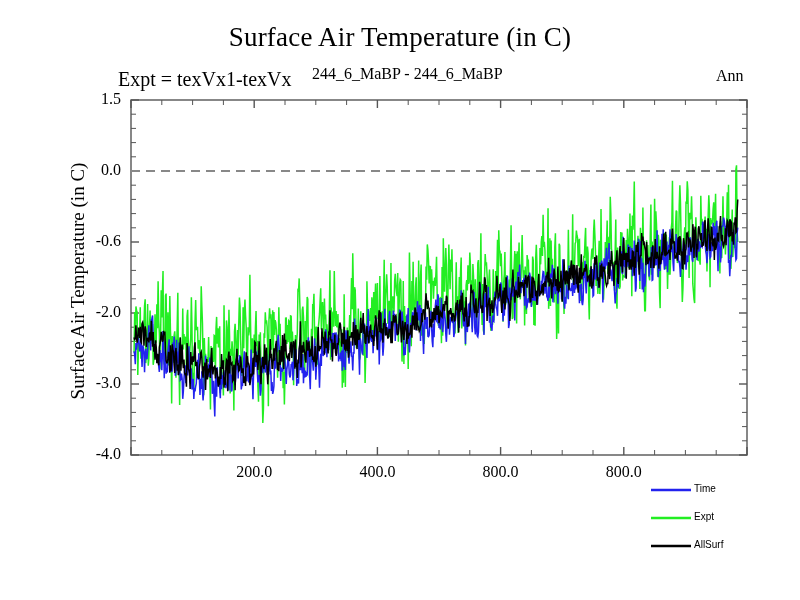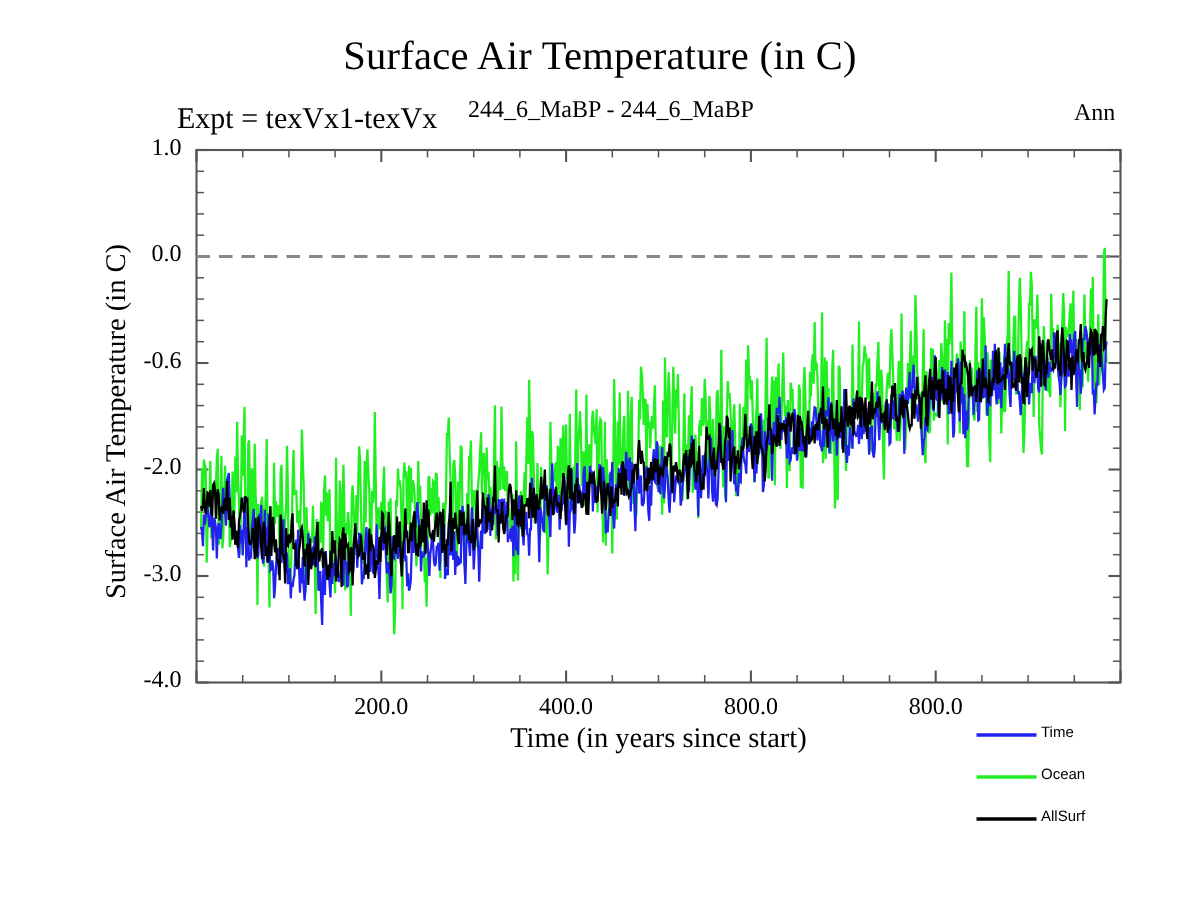--- a/index.html
+++ b/index.html
@@ -107,24 +107,23 @@
 <body>
 
 <div id="figure">
 
   <div class="title">Surface Air Temperature (in C)</div>
   <div class="sub-expt">Expt = texVx1-texVx</div>
   <div class="sub-case">244_6_MaBP - 244_6_MaBP</div>
   <div class="sub-ann">Ann</div>
 
   <div class="ylabel">Surface Air Temperature (in C)</div>
-  <div class="xlabel">Time (in years since start)</div>
 
   <div id="ytick-labels">
-      <div class="ytick-label" style="left: 69px; top: 90px;">1.0</div>
+      <div class="ytick-label" style="left: 69px; top: 90px;">1.5</div>
       <div class="ytick-label" style="left: 69px; top: 161px;">0.0</div>
       <div class="ytick-label" style="left: 69px; top: 232px;">-0.6</div>
       <div class="ytick-label" style="left: 69px; top: 303px;">-2.0</div>
       <div class="ytick-label" style="left: 69px; top: 374px;">-3.0</div>
       <div class="ytick-label" style="left: 69px; top: 445px;">-4.0</div>
     </div>
   <div id="xtick-labels">
       <div class="xtick-label" style="left: 219.2px; top: 463px;">200.0</div>
       <div class="xtick-label" style="left: 342.4px; top: 463px;">400.0</div>
       <div class="xtick-label" style="left: 465.6px; top: 463px;">800.0</div>
@@ -238,17 +237,17 @@
       <polyline points="134.08,352.63 134.70,312.01 135.31,338.18 135.93,306.41 136.54,310.13 137.16,312.15 137.78,375.09 138.39,352.04 139.01,332.02 139.62,335.99 140.24,307.34 140.86,358.77 141.47,325.45 142.09,324.60 142.70,330.55 143.32,332.33 143.94,324.90 144.55,305.85 145.17,299.22 145.78,363.07 146.40,356.18 147.02,331.77 147.63,303.91 148.25,365.62 148.86,358.77 149.48,327.38 150.10,310.58 150.71,344.01 151.33,333.53 151.94,332.17 152.56,323.96 153.18,364.84 153.79,360.34 154.41,350.22 155.02,314.34 155.64,340.80 156.26,341.48 156.87,304.33 157.49,328.28 158.10,281.22 158.72,319.92 159.34,333.40 159.95,369.46 160.57,343.44 161.18,290.32 161.80,317.45 162.42,292.29 163.03,271.12 163.65,358.71 164.26,364.56 164.88,352.28 165.50,295.69 166.11,293.62 166.73,342.22 167.34,358.51 167.96,312.23 168.58,365.51 169.19,340.48 169.81,295.89 170.42,329.96 171.04,344.45 171.66,403.40 172.27,336.01 172.89,362.76 173.50,360.10 174.12,335.41 174.74,331.25 175.35,342.63 175.97,377.68 176.58,350.23 177.20,325.76 177.82,292.72 178.43,362.02 179.05,369.87 179.66,405.01 180.28,337.27 180.90,353.82 181.51,358.47 182.13,363.87 182.74,308.50 183.36,349.54 183.98,334.04 184.59,344.38 185.21,336.74 185.82,339.04 186.44,374.84 187.06,316.40 187.67,309.86 188.29,342.48 188.90,361.77 189.52,357.75 190.14,346.03 190.75,337.57 191.37,297.15 191.98,328.47 192.60,389.12 193.22,372.81 193.83,389.45 194.45,358.99 195.06,320.97 195.68,300.06 196.30,329.97 196.91,328.23 197.53,326.81 198.14,348.68 198.76,340.11 199.38,348.98 199.99,354.64 200.61,330.96 201.22,286.32 201.84,305.91 202.46,323.01 203.07,359.64 203.69,395.14 204.30,338.03 204.92,358.66 205.54,353.73 206.15,369.38 206.77,358.77 207.38,357.99 208.00,361.77 208.62,337.13 209.23,360.49 209.85,374.21 210.46,409.40 211.08,345.93 211.70,364.77 212.31,365.85 212.93,347.57 213.54,361.89 214.16,335.48 214.78,336.06 215.39,375.79 216.01,328.27 216.62,316.91 217.24,343.77 217.86,328.20 218.47,347.48 219.09,333.35 219.70,326.21 220.32,393.08 220.94,371.69 221.55,364.86 222.17,385.27 222.78,376.22 223.40,395.53 224.02,305.23 224.63,356.72 225.25,361.11 225.86,369.30 226.48,320.44 227.10,327.07 227.71,360.52 228.33,353.01 228.94,309.79 229.56,336.13 230.18,393.55 230.79,348.73 231.41,355.71 232.02,341.29 232.64,349.64 233.26,366.79 233.87,410.58 234.49,331.72 235.10,323.73 235.72,337.57 236.34,352.16 236.95,370.25 237.57,329.93 238.18,356.41 238.80,323.05 239.42,297.55 240.03,306.16 240.65,340.08 241.26,361.77 241.88,375.85 242.50,360.82 243.11,307.31 243.73,348.18 244.34,311.67 244.96,299.55 245.58,315.79 246.19,326.72 246.81,359.88 247.42,365.85 248.04,327.21 248.66,335.45 249.27,330.77 249.89,274.66 250.50,320.23 251.12,358.44 251.74,357.02 252.35,338.25 252.97,351.04 253.58,352.90 254.20,334.45 254.82,348.65 255.43,327.48 256.05,311.00 256.66,346.30 257.28,340.66 257.90,386.08 258.51,401.62 259.13,334.40 259.74,378.13 260.36,332.24 260.98,369.66 261.59,367.45 262.21,392.16 262.82,422.89 263.44,408.65 264.06,333.29 264.67,337.88 265.29,312.36 265.90,323.26 266.52,320.25 267.14,326.74 267.75,350.78 268.37,406.14 268.98,319.62 269.60,308.34 270.22,318.39 270.83,314.22 271.45,349.66 272.06,331.12 272.68,310.38 273.30,356.14 273.91,311.92 274.53,335.08 275.14,320.12 275.76,322.63 276.38,329.48 276.99,352.62 277.61,377.73 278.22,349.42 278.84,307.33 279.46,335.81 280.07,323.66 280.69,347.57 281.30,359.29 281.92,356.47 282.54,360.74 283.15,388.32 283.77,371.81 284.38,404.49 285.00,375.52 285.62,318.23 286.23,318.16 286.85,344.08 287.46,325.14 288.08,342.26 288.70,320.71 289.31,321.53 289.93,349.20 290.54,315.93 291.16,316.28 291.78,342.32 292.39,331.49 293.01,344.35 293.62,385.29 294.24,342.27 294.86,364.88 295.47,335.07 296.09,357.36 296.70,340.87 297.32,332.98 297.94,290.07 298.55,290.69 299.17,278.41 299.78,302.02 300.40,320.95 301.02,351.41 301.63,349.83 302.25,310.01 302.86,306.64 303.48,317.07 304.10,351.48 304.71,374.53 305.33,321.01 305.94,359.79 306.56,321.60 307.18,297.06 307.79,299.00 308.41,355.26 309.02,340.16 309.64,377.84 310.26,372.79 310.87,349.80 311.49,328.74 312.10,351.03 312.72,303.96 313.34,306.68 313.95,293.72 314.57,333.16 315.18,345.76 315.80,328.06 316.42,326.68 317.03,335.02 317.65,364.84 318.26,327.61 318.88,321.80 319.50,313.93 320.11,300.52 320.73,288.25 321.34,329.54 321.96,305.99 322.58,302.03 323.19,314.88 323.81,343.30 324.42,298.40 325.04,319.25 325.66,314.52 326.27,333.39 326.89,324.32 327.50,333.04 328.12,344.76 328.74,334.80 329.35,309.82 329.97,270.23 330.58,359.74 331.20,307.41 331.82,336.91 332.43,316.19 333.05,311.51 333.66,326.80 334.28,271.06 334.90,305.01 335.51,325.98 336.13,310.91 336.74,327.33 337.36,322.18 337.98,314.00 338.59,343.88 339.21,338.44 339.82,345.40 340.44,358.03 341.06,343.23 341.67,329.32 342.29,387.63 342.90,362.75 343.52,382.75 344.14,294.17 344.75,347.18 345.37,387.02 345.98,332.88 346.60,352.89 347.22,327.52 347.83,349.46 348.45,348.77 349.06,332.61 349.68,314.92 350.30,337.30 350.91,305.40 351.53,278.13 352.14,309.35 352.76,253.25 353.38,289.78 353.99,335.72 354.61,287.27 355.22,289.99 355.84,314.56 356.46,348.14 357.07,338.98 357.69,346.76 358.30,308.61 358.92,344.51 359.54,359.50 360.15,357.19 360.77,311.28 361.38,328.15 362.00,326.51 362.62,331.29 363.23,355.45 363.85,353.95 364.46,334.54 365.08,383.03 365.70,357.04 366.31,356.54 366.93,281.21 367.54,308.01 368.16,328.48 368.78,315.93 369.39,320.90 370.01,311.50 370.62,308.08 371.24,330.67 371.86,297.26 372.47,304.03 373.09,341.49 373.70,291.99 374.32,318.51 374.94,300.63 375.55,283.56 376.17,318.48 376.78,308.22 377.40,283.07 378.02,319.25 378.63,309.97 379.25,340.58 379.86,275.93 380.48,323.90 381.10,330.78 381.71,316.46 382.33,311.25 382.94,342.59 383.56,300.96 384.18,259.68 384.79,333.36 385.41,299.30 386.02,288.14 386.64,274.17 387.26,287.16 387.87,323.78 388.49,321.66 389.10,300.84 389.72,336.97 390.34,333.18 390.95,262.99 391.57,331.10 392.18,306.29 392.80,296.26 393.42,304.37 394.03,311.79 394.65,280.71 395.26,273.86 395.88,285.52 396.50,291.94 397.11,296.03 397.73,272.91 398.34,341.73 398.96,315.67 399.58,284.09 400.19,279.39 400.81,280.40 401.42,325.35 402.04,361.61 402.66,337.44 403.27,281.13 403.89,363.89 404.50,306.08 405.12,329.56 405.74,327.10 406.35,316.03 406.97,323.86 407.58,319.68 408.20,369.07 408.82,318.79 409.43,252.60 410.05,285.47 410.66,319.37 411.28,346.26 411.90,281.06 412.51,310.12 413.13,261.68 413.74,307.50 414.36,310.50 414.98,307.15 415.59,286.35 416.21,277.23 416.82,317.00 417.44,315.12 418.06,311.36 418.67,260.43 419.29,331.32 419.90,299.57 420.52,276.24 421.14,264.47 421.75,335.79 422.37,318.59 422.98,331.63 423.60,340.22 424.22,343.99 424.83,320.21 425.45,309.15 426.06,266.49 426.68,279.68 427.30,244.43 427.91,249.70 428.53,261.46 429.14,283.36 429.76,266.39 430.38,266.66 430.99,317.44 431.61,269.18 432.22,284.96 432.84,281.03 433.46,298.77 434.07,283.12 434.69,277.49 435.30,285.86 435.92,273.33 436.54,256.80 437.15,293.76 437.77,316.53 438.38,325.75 439.00,316.62 439.62,298.56 440.23,298.07 440.85,313.31 441.46,343.13 442.08,266.99 442.70,335.64 443.31,238.37 443.93,271.08 444.54,291.70 445.16,268.89 445.78,247.99 446.39,264.55 447.01,327.89 447.62,314.85 448.24,276.98 448.86,244.59 449.47,269.49 450.09,289.22 450.70,259.64 451.32,271.61 451.94,249.36 452.55,281.79 453.17,322.29 453.78,321.93 454.40,313.27 455.02,333.59 455.63,293.61 456.25,262.26 456.86,313.43 457.48,296.14 458.10,333.07 458.71,304.01 459.33,276.93 459.94,302.19 460.56,271.42 461.18,257.50 461.79,328.54 462.41,319.01 463.02,295.64 463.64,289.75 464.26,310.83 464.87,301.24 465.49,345.57 466.10,285.18 466.72,280.05 467.34,290.52 467.95,265.38 468.57,283.68 469.18,282.04 469.80,252.52 470.42,265.18 471.03,292.15 471.65,280.15 472.26,328.85 472.88,264.04 473.50,275.98 474.11,311.40 474.73,296.81 475.34,279.27 475.96,311.12 476.58,328.73 477.19,302.35 477.81,263.03 478.42,260.06 479.04,284.53 479.66,308.27 480.27,281.80 480.89,233.19 481.50,299.18 482.12,324.89 482.74,284.13 483.35,330.03 483.97,333.75 484.58,275.28 485.20,254.02 485.82,265.29 486.43,262.24 487.05,274.82 487.66,291.30 488.28,302.88 488.90,280.15 489.51,269.60 490.13,293.27 490.74,330.79 491.36,308.89 491.98,316.49 492.59,324.62 493.21,269.24 493.82,320.44 494.44,295.94 495.06,305.15 495.67,271.12 496.29,297.61 496.90,271.50 497.52,239.75 498.14,291.50 498.75,230.25 499.37,251.39 499.98,251.30 500.60,266.27 501.22,253.46 501.83,276.35 502.45,305.66 503.06,321.76 503.68,282.94 504.30,274.01 504.91,252.12 505.53,305.14 506.14,299.11 506.76,275.27 507.38,289.08 507.99,303.33 508.61,292.80 509.22,279.49 509.84,298.03 510.46,262.24 511.07,225.19 511.69,280.00 512.30,319.04 512.92,317.56 513.54,280.78 514.15,266.48 514.77,251.04 515.38,288.69 516.00,253.71 516.62,323.51 517.23,251.19 517.85,279.10 518.46,263.08 519.08,242.40 519.70,289.27 520.31,299.33 520.93,281.12 521.54,258.39 522.16,235.00 522.78,265.63 523.39,277.87 524.01,270.29 524.62,325.45 525.24,266.60 525.86,294.98 526.47,314.02 527.09,255.00 527.70,260.92 528.32,259.48 528.94,281.62 529.55,286.26 530.17,301.65 530.78,293.64 531.40,306.57 532.02,303.86 532.63,256.50 533.25,260.23 533.86,325.11 534.48,295.72 535.10,325.81 535.71,258.26 536.33,244.66 536.94,264.89 537.56,298.89 538.18,295.90 538.79,279.71 539.41,294.15 540.02,247.90 540.64,264.38 541.26,242.05 541.87,236.12 542.49,255.88 543.10,214.76 543.72,246.99 544.34,241.73 544.95,250.40 545.57,278.09 546.18,288.10 546.80,278.60 547.42,266.87 548.03,208.32 548.65,308.86 549.26,293.13 549.88,238.32 550.50,306.05 551.11,240.51 551.73,271.83 552.34,258.67 552.96,300.36 553.58,281.82 554.19,302.58 554.81,247.15 555.42,233.20 556.04,291.25 556.66,339.03 557.27,312.61 557.89,269.13 558.50,333.44 559.12,243.88 559.74,245.54 560.35,284.40 560.97,286.68 561.58,285.62 562.20,301.53 562.82,292.37 563.43,293.05 564.05,314.06 564.66,272.97 565.28,278.96 565.90,281.58 566.51,286.15 567.13,298.45 567.74,285.98 568.36,229.72 568.98,270.57 569.59,276.96 570.21,273.86 570.82,267.24 571.44,260.16 572.06,268.24 572.67,214.28 573.29,283.06 573.90,280.90 574.52,266.98 575.14,243.66 575.75,241.89 576.37,230.56 576.98,235.51 577.60,238.19 578.22,266.19 578.83,240.02 579.45,239.58 580.06,276.60 580.68,300.92 581.30,264.31 581.91,261.91 582.53,267.34 583.14,289.35 583.76,255.69 584.38,257.86 584.99,240.25 585.61,227.91 586.22,267.09 586.84,278.92 587.46,246.45 588.07,253.20 588.69,299.07 589.30,319.60 589.92,270.11 590.54,278.69 591.15,259.12 591.77,250.00 592.38,248.44 593.00,259.13 593.62,231.70 594.23,219.54 594.85,234.45 595.46,251.32 596.08,286.08 596.70,265.72 597.31,283.42 597.93,293.84 598.54,262.19 599.16,240.73 599.78,294.10 600.39,284.35 601.01,209.05 601.62,261.46 602.24,268.67 602.86,280.74 603.47,299.63 604.09,285.86 604.70,271.56 605.32,242.06 605.94,255.42 606.55,243.38 607.17,220.47 607.78,274.04 608.40,244.30 609.02,236.86 609.63,249.36 610.25,196.76 610.86,214.59 611.48,248.84 612.10,253.08 612.71,269.71 613.33,261.79 613.94,264.90 614.56,290.75 615.18,249.28 615.79,219.58 616.41,300.36 617.02,308.75 617.64,247.48 618.26,270.03 618.87,271.97 619.49,288.86 620.10,286.62 620.72,232.03 621.34,244.45 621.95,232.61 622.57,280.37 623.18,275.40 623.80,276.38 624.42,276.94 625.03,276.28 625.65,254.34 626.26,239.95 626.88,261.02 627.50,228.79 628.11,238.44 628.73,266.68 629.34,265.88 629.96,213.49 630.58,255.86 631.19,226.04 631.81,296.29 632.42,215.48 633.04,229.71 633.66,215.88 634.27,181.60 634.89,235.19 635.50,261.12 636.12,275.95 636.74,262.90 637.35,244.77 637.97,235.68 638.58,248.54 639.20,239.40 639.82,288.95 640.43,227.73 641.05,242.33 641.66,268.71 642.28,261.90 642.90,207.45 643.51,254.37 644.13,282.70 644.74,310.74 645.36,310.78 645.98,277.83 646.59,240.32 647.21,257.38 647.82,245.10 648.44,260.75 649.06,276.95 649.67,280.32 650.29,233.62 650.90,204.52 651.52,274.68 652.14,241.54 652.75,254.90 653.37,262.47 653.98,252.58 654.60,198.86 655.22,240.20 655.83,211.32 656.45,223.28 657.06,245.12 657.68,276.63 658.30,234.86 658.91,241.30 659.53,292.81 660.14,308.13 660.76,239.86 661.38,241.24 661.99,251.00 662.61,251.19 663.22,260.18 663.84,246.98 664.46,232.73 665.07,248.10 665.69,269.15 666.30,234.58 666.92,250.24 667.54,288.99 668.15,258.72 668.77,274.75 669.38,237.04 670.00,274.70 670.62,259.53 671.23,228.31 671.85,222.56 672.46,180.70 673.08,237.29 673.70,251.23 674.31,245.69 674.93,249.51 675.54,228.28 676.16,210.46 676.78,211.75 677.39,263.11 678.01,254.00 678.62,246.19 679.24,205.47 679.86,185.20 680.47,202.88 681.09,237.74 681.70,275.17 682.32,302.00 682.94,288.11 683.55,263.02 684.17,235.48 684.78,227.18 685.40,256.00 686.02,201.61 686.63,203.79 687.25,181.23 687.86,190.11 688.48,230.73 689.10,277.93 689.71,212.78 690.33,219.15 690.94,217.22 691.56,196.36 692.18,221.60 692.79,283.67 693.41,290.99 694.02,299.24 694.64,303.02 695.26,246.50 695.87,217.32 696.49,234.02 697.10,247.70 697.72,259.82 698.34,260.24 698.95,248.58 699.57,260.83 700.18,264.70 700.80,195.77 701.42,224.70 702.03,218.73 702.65,232.80 703.26,239.19 703.88,242.77 704.50,230.19 705.11,216.46 705.73,236.09 706.34,228.67 706.96,271.49 707.58,244.68 708.19,214.26 708.81,195.34 709.42,209.02 710.04,287.28 710.66,217.96 711.27,224.47 711.89,221.36 712.50,221.99 713.12,208.97 713.74,202.26 714.35,226.66 714.97,218.41 715.58,193.69 716.20,240.95 716.82,228.09 717.43,225.87 718.05,257.59 718.66,255.09 719.28,244.03 719.90,273.47 720.51,221.16 721.13,242.66 721.74,258.14 722.36,228.87 722.98,196.34 723.59,231.94 724.21,238.57 724.82,238.28 725.44,254.48 726.06,235.76 726.67,223.24 727.29,192.27 727.90,228.43 728.52,184.65 729.14,247.78 729.75,259.27 730.37,230.59 730.98,268.88 731.60,234.29 732.22,209.48 732.83,256.87 733.45,242.11 734.06,247.61 734.68,235.51 735.30,248.54 735.91,169.37 736.53,165.25 737.14,232.09 737.76,242.05" fill="none" stroke="#22EE22" stroke-width="1.5" stroke-linejoin="miter" clip-path="url(#plotclip)"></polyline>
       <polyline points="134.08,351.37 134.70,354.91 135.31,364.20 135.93,342.96 136.54,349.72 137.16,344.26 137.78,339.73 138.39,338.98 139.01,344.63 139.62,351.45 140.24,348.99 140.86,334.00 141.47,353.80 142.09,366.90 142.70,345.42 143.32,347.28 143.94,352.19 144.55,372.33 145.17,353.20 145.78,348.75 146.40,357.84 147.02,359.31 147.63,350.33 148.25,335.65 148.86,325.28 149.48,339.59 150.10,341.67 150.71,350.37 151.33,319.97 151.94,318.28 152.56,315.40 153.18,336.14 153.79,344.56 154.41,347.04 155.02,357.54 155.64,355.44 156.26,348.85 156.87,362.78 157.49,356.02 158.10,357.00 158.72,366.07 159.34,371.95 159.95,350.05 160.57,362.26 161.18,353.15 161.80,370.28 162.42,353.19 163.03,331.08 163.65,344.79 164.26,378.17 164.88,351.63 165.50,357.10 166.11,373.70 166.73,368.46 167.34,372.39 167.96,350.74 168.58,345.69 169.19,339.23 169.81,367.56 170.42,369.75 171.04,368.15 171.66,372.15 172.27,369.81 172.89,342.57 173.50,361.33 174.12,336.60 174.74,365.23 175.35,375.79 175.97,371.50 176.58,339.77 177.20,363.13 177.82,351.44 178.43,374.95 179.05,342.42 179.66,366.29 180.28,380.16 180.90,379.31 181.51,373.51 182.13,378.55 182.74,398.85 183.36,391.32 183.98,378.52 184.59,369.83 185.21,365.27 185.82,383.16 186.44,366.28 187.06,372.56 187.67,375.36 188.29,363.91 188.90,346.16 189.52,367.69 190.14,382.70 190.75,367.92 191.37,369.91 191.98,389.50 192.60,382.76 193.22,378.92 193.83,398.89 194.45,387.89 195.06,391.37 195.68,386.28 196.30,383.35 196.91,366.00 197.53,359.70 198.14,379.60 198.76,353.22 199.38,378.64 199.99,395.08 200.61,378.75 201.22,388.95 201.84,371.22 202.46,390.79 203.07,400.52 203.69,391.56 204.30,375.20 204.92,377.73 205.54,355.54 206.15,364.35 206.77,366.26 207.38,367.91 208.00,366.41 208.62,365.24 209.23,376.93 209.85,357.55 210.46,373.14 211.08,365.25 211.70,362.10 212.31,393.86 212.93,386.92 213.54,380.68 214.16,402.01 214.78,416.57 215.39,383.88 216.01,371.34 216.62,396.73 217.24,367.38 217.86,386.46 218.47,378.04 219.09,377.91 219.70,388.94 220.32,398.30 220.94,370.35 221.55,389.30 222.17,375.35 222.78,384.15 223.40,372.86 224.02,371.90 224.63,376.95 225.25,378.11 225.86,388.11 226.48,384.30 227.10,384.45 227.71,374.64 228.33,371.64 228.94,390.48 229.56,362.73 230.18,375.95 230.79,374.60 231.41,391.56 232.02,390.06 232.64,367.35 233.26,371.81 233.87,379.96 234.49,379.95 235.10,384.86 235.72,378.27 236.34,358.70 236.95,362.69 237.57,360.35 238.18,378.41 238.80,364.83 239.42,355.88 240.03,355.95 240.65,364.37 241.26,389.51 241.88,384.86 242.50,385.17 243.11,374.26 243.73,359.02 244.34,351.35 244.96,366.49 245.58,381.24 246.19,378.44 246.81,381.22 247.42,363.63 248.04,362.16 248.66,381.58 249.27,382.20 249.89,373.17 250.50,368.58 251.12,349.49 251.74,377.03 252.35,380.35 252.97,399.34 253.58,372.73 254.20,357.02 254.82,356.39 255.43,366.94 256.05,353.95 256.66,352.80 257.28,371.02 257.90,382.34 258.51,376.89 259.13,374.97 259.74,383.60 260.36,395.63 260.98,390.17 261.59,357.55 262.21,371.35 262.82,372.11 263.44,361.00 264.06,365.87 264.67,367.46 265.29,372.56 265.90,350.87 266.52,354.48 267.14,372.78 267.75,371.64 268.37,365.83 268.98,371.54 269.60,354.23 270.22,374.37 270.83,370.58 271.45,390.88 272.06,382.15 272.68,393.86 273.30,391.39 273.91,386.24 274.53,363.24 275.14,357.73 275.76,368.64 276.38,345.57 276.99,352.17 277.61,341.50 278.22,334.80 278.84,343.33 279.46,350.25 280.07,355.66 280.69,381.00 281.30,367.55 281.92,371.16 282.54,370.95 283.15,369.10 283.77,359.09 284.38,357.88 285.00,362.48 285.62,369.41 286.23,383.96 286.85,369.65 287.46,364.22 288.08,357.06 288.70,362.28 289.31,374.10 289.93,377.43 290.54,375.24 291.16,364.64 291.78,364.62 292.39,361.78 293.01,380.34 293.62,370.67 294.24,345.57 294.86,355.23 295.47,362.52 296.09,349.33 296.70,385.99 297.32,379.81 297.94,381.09 298.55,383.47 299.17,357.03 299.78,342.36 300.40,370.33 301.02,355.97 301.63,365.47 302.25,373.22 302.86,354.14 303.48,383.27 304.10,367.45 304.71,377.64 305.33,370.70 305.94,376.71 306.56,374.16 307.18,375.59 307.79,344.33 308.41,337.19 309.02,354.38 309.64,376.14 310.26,389.30 310.87,364.04 311.49,345.98 312.10,358.52 312.72,363.13 313.34,370.66 313.95,356.09 314.57,338.23 315.18,352.87 315.80,379.63 316.42,368.07 317.03,348.45 317.65,341.78 318.26,353.95 318.88,367.39 319.50,387.75 320.11,366.99 320.73,353.76 321.34,365.96 321.96,331.75 322.58,344.88 323.19,355.86 323.81,354.53 324.42,351.26 325.04,353.29 325.66,329.38 326.27,333.29 326.89,357.23 327.50,341.60 328.12,338.49 328.74,350.09 329.35,337.30 329.97,340.02 330.58,342.71 331.20,336.59 331.82,357.07 332.43,332.76 333.05,348.69 333.66,333.03 334.28,342.48 334.90,332.45 335.51,335.01 336.13,334.06 336.74,349.09 337.36,346.26 337.98,334.53 338.59,361.48 339.21,356.65 339.82,358.98 340.44,352.47 341.06,361.11 341.67,350.47 342.29,370.78 342.90,354.21 343.52,339.82 344.14,365.80 344.75,365.50 345.37,369.90 345.98,330.30 346.60,335.81 347.22,333.44 347.83,350.98 348.45,354.68 349.06,363.60 349.68,349.83 350.30,352.50 350.91,341.26 351.53,356.15 352.14,356.48 352.76,370.43 353.38,352.03 353.99,353.64 354.61,318.62 355.22,328.85 355.84,333.83 356.46,338.55 357.07,331.96 357.69,339.48 358.30,336.25 358.92,351.48 359.54,374.80 360.15,338.07 360.77,341.37 361.38,346.54 362.00,352.25 362.62,354.69 363.23,326.52 363.85,332.63 364.46,323.54 365.08,329.69 365.70,342.15 366.31,347.38 366.93,358.04 367.54,327.35 368.16,308.92 368.78,334.83 369.39,342.69 370.01,326.37 370.62,333.72 371.24,340.10 371.86,341.78 372.47,329.95 373.09,353.18 373.70,338.03 374.32,340.97 374.94,333.29 375.55,336.23 376.17,317.65 376.78,329.32 377.40,350.18 378.02,341.33 378.63,331.13 379.25,364.43 379.86,342.39 380.48,340.25 381.10,313.02 381.71,336.81 382.33,340.96 382.94,355.67 383.56,346.63 384.18,324.93 384.79,308.77 385.41,327.55 386.02,323.04 386.64,327.44 387.26,328.54 387.87,333.15 388.49,337.80 389.10,315.39 389.72,310.91 390.34,328.81 390.95,337.20 391.57,328.38 392.18,327.74 392.80,324.50 393.42,310.60 394.03,315.24 394.65,314.98 395.26,340.96 395.88,315.81 396.50,335.21 397.11,324.24 397.73,326.05 398.34,332.16 398.96,325.49 399.58,310.21 400.19,310.35 400.81,318.62 401.42,327.89 402.04,311.44 402.66,319.47 403.27,326.70 403.89,355.55 404.50,347.04 405.12,354.93 405.74,342.69 406.35,337.31 406.97,314.48 407.58,321.98 408.20,308.03 408.82,343.68 409.43,352.38 410.05,339.41 410.66,322.67 411.28,334.33 411.90,320.32 412.51,312.90 413.13,313.34 413.74,315.48 414.36,309.73 414.98,324.98 415.59,316.10 416.21,330.54 416.82,320.73 417.44,301.17 418.06,309.60 418.67,320.47 419.29,307.62 419.90,305.02 420.52,341.06 421.14,308.10 421.75,311.83 422.37,320.50 422.98,337.99 423.60,354.08 424.22,325.87 424.83,314.04 425.45,312.18 426.06,329.05 426.68,322.65 427.30,316.97 427.91,336.42 428.53,336.76 429.14,335.40 429.76,325.13 430.38,318.13 430.99,310.82 431.61,327.06 432.22,341.15 432.84,347.21 433.46,323.45 434.07,337.11 434.69,316.69 435.30,306.29 435.92,299.54 436.54,321.04 437.15,321.89 437.77,294.15 438.38,296.82 439.00,328.10 439.62,313.12 440.23,329.51 440.85,311.61 441.46,298.07 442.08,324.36 442.70,332.24 443.31,324.82 443.93,308.85 444.54,312.28 445.16,318.73 445.78,333.61 446.39,341.84 447.01,328.33 447.62,318.19 448.24,312.16 448.86,314.22 449.47,334.75 450.09,325.69 450.70,317.98 451.32,318.25 451.94,317.93 452.55,322.82 453.17,318.58 453.78,337.06 454.40,333.05 455.02,324.68 455.63,319.01 456.25,314.69 456.86,312.40 457.48,310.17 458.10,314.32 458.71,303.96 459.33,327.85 459.94,311.79 460.56,306.22 461.18,290.38 461.79,306.88 462.41,302.20 463.02,318.54 463.64,326.46 464.26,318.93 464.87,319.68 465.49,344.08 466.10,306.91 466.72,312.89 467.34,332.09 467.95,319.37 468.57,303.59 469.18,326.54 469.80,303.47 470.42,302.17 471.03,310.45 471.65,316.09 472.26,332.30 472.88,313.25 473.50,292.07 474.11,292.78 474.73,327.00 475.34,334.45 475.96,326.90 476.58,306.57 477.19,335.90 477.81,336.90 478.42,332.52 479.04,314.34 479.66,283.88 480.27,284.41 480.89,304.14 481.50,308.66 482.12,310.77 482.74,305.70 483.35,310.74 483.97,334.87 484.58,298.90 485.20,293.10 485.82,307.32 486.43,295.26 487.05,302.16 487.66,310.40 488.28,286.72 488.90,311.35 489.51,322.75 490.13,316.21 490.74,327.72 491.36,323.97 491.98,330.83 492.59,315.42 493.21,320.83 493.82,321.43 494.44,297.96 495.06,291.58 495.67,303.91 496.29,307.80 496.90,309.66 497.52,315.80 498.14,292.81 498.75,299.19 499.37,301.24 499.98,289.58 500.60,282.45 501.22,284.63 501.83,297.13 502.45,306.94 503.06,321.30 503.68,303.56 504.30,315.64 504.91,299.96 505.53,302.98 506.14,301.91 506.76,296.18 507.38,275.68 507.99,292.16 508.61,328.07 509.22,324.18 509.84,287.50 510.46,297.38 511.07,300.22 511.69,291.38 512.30,278.19 512.92,296.63 513.54,289.12 514.15,292.26 514.77,320.50 515.38,289.16 516.00,281.47 516.62,294.98 517.23,283.63 517.85,271.97 518.46,273.67 519.08,275.88 519.70,264.55 520.31,284.10 520.93,293.26 521.54,281.94 522.16,288.03 522.78,280.05 523.39,283.22 524.01,277.84 524.62,305.71 525.24,274.88 525.86,290.66 526.47,307.86 527.09,306.73 527.70,300.44 528.32,298.13 528.94,302.57 529.55,272.60 530.17,276.34 530.78,292.40 531.40,307.09 532.02,291.13 532.63,284.83 533.25,300.68 533.86,285.08 534.48,300.62 535.10,292.04 535.71,301.13 536.33,292.26 536.94,293.51 537.56,304.81 538.18,292.40 538.79,295.30 539.41,284.80 540.02,289.27 540.64,294.77 541.26,280.86 541.87,286.42 542.49,277.29 543.10,271.59 543.72,271.97 544.34,281.19 544.95,293.67 545.57,281.35 546.18,275.14 546.80,296.76 547.42,297.62 548.03,300.88 548.65,286.65 549.26,297.79 549.88,288.59 550.50,273.50 551.11,276.95 551.73,276.96 552.34,264.77 552.96,302.35 553.58,285.72 554.19,268.09 554.81,287.67 555.42,294.25 556.04,289.29 556.66,285.62 557.27,284.12 557.89,303.61 558.50,287.78 559.12,291.55 559.74,285.18 560.35,292.17 560.97,275.32 561.58,299.38 562.20,291.33 562.82,259.30 563.43,273.84 564.05,301.92 564.66,308.63 565.28,296.73 565.90,303.79 566.51,284.64 567.13,292.85 567.74,290.39 568.36,299.21 568.98,265.62 569.59,287.47 570.21,289.06 570.82,290.58 571.44,290.30 572.06,283.15 572.67,296.05 573.29,281.22 573.90,276.81 574.52,292.85 575.14,275.60 575.75,289.56 576.37,268.43 576.98,287.79 577.60,272.23 578.22,283.94 578.83,287.69 579.45,303.22 580.06,284.78 580.68,286.20 581.30,283.67 581.91,302.13 582.53,305.06 583.14,299.41 583.76,274.77 584.38,277.81 584.99,260.89 585.61,282.66 586.22,293.39 586.84,277.69 587.46,276.07 588.07,282.11 588.69,277.43 589.30,277.28 589.92,286.46 590.54,267.64 591.15,281.48 591.77,278.69 592.38,268.94 593.00,296.05 593.62,295.23 594.23,263.26 594.85,266.86 595.46,279.51 596.08,276.43 596.70,262.53 597.31,276.48 597.93,280.00 598.54,287.97 599.16,276.27 599.78,262.63 600.39,265.89 601.01,275.68 601.62,260.54 602.24,263.59 602.86,302.57 603.47,271.62 604.09,258.33 604.70,264.05 605.32,269.28 605.94,256.55 606.55,247.83 607.17,265.77 607.78,257.78 608.40,257.92 609.02,243.10 609.63,253.52 610.25,275.61 610.86,269.51 611.48,276.26 612.10,281.14 612.71,269.29 613.33,264.73 613.94,277.46 614.56,292.26 615.18,303.45 615.79,294.37 616.41,291.60 617.02,278.10 617.64,285.32 618.26,286.45 618.87,278.66 619.49,270.06 620.10,260.43 620.72,264.00 621.34,251.26 621.95,272.29 622.57,274.02 623.18,236.77 623.80,265.09 624.42,266.00 625.03,255.07 625.65,277.81 626.26,265.75 626.88,267.21 627.50,260.47 628.11,244.62 628.73,266.41 629.34,252.80 629.96,246.35 630.58,261.88 631.19,260.88 631.81,248.02 632.42,276.18 633.04,272.67 633.66,270.53 634.27,240.55 634.89,268.59 635.50,291.66 636.12,288.03 636.74,249.76 637.35,261.64 637.97,256.75 638.58,238.84 639.20,265.53 639.82,280.97 640.43,241.07 641.05,269.04 641.66,258.15 642.28,289.56 642.90,262.72 643.51,292.16 644.13,273.66 644.74,286.70 645.36,281.20 645.98,252.92 646.59,254.47 647.21,263.78 647.82,257.41 648.44,258.78 649.06,276.59 649.67,266.31 650.29,257.86 650.90,262.09 651.52,246.93 652.14,280.24 652.75,279.78 653.37,246.30 653.98,248.69 654.60,261.04 655.22,265.58 655.83,255.33 656.45,265.09 657.06,230.37 657.68,261.65 658.30,277.29 658.91,265.14 659.53,260.99 660.14,270.86 660.76,253.72 661.38,264.22 661.99,233.81 662.61,260.09 663.22,229.18 663.84,260.78 664.46,269.68 665.07,256.94 665.69,266.11 666.30,255.24 666.92,241.45 667.54,272.19 668.15,254.01 668.77,244.86 669.38,247.71 670.00,229.21 670.62,245.06 671.23,252.27 671.85,244.42 672.46,248.12 673.08,263.22 673.70,271.25 674.31,242.37 674.93,249.98 675.54,253.16 676.16,233.94 676.78,258.77 677.39,246.24 678.01,238.72 678.62,262.60 679.24,260.72 679.86,267.28 680.47,276.85 681.09,263.36 681.70,253.85 682.32,250.37 682.94,248.72 683.55,240.38 684.17,253.98 684.78,247.45 685.40,244.61 686.02,269.67 686.63,259.38 687.25,255.43 687.86,262.08 688.48,237.07 689.10,246.42 689.71,255.40 690.33,237.19 690.94,246.37 691.56,249.21 692.18,259.35 692.79,261.70 693.41,239.88 694.02,246.83 694.64,248.71 695.26,234.92 695.87,256.58 696.49,248.75 697.10,260.33 697.72,239.62 698.34,239.33 698.95,251.81 699.57,241.27 700.18,247.88 700.80,246.32 701.42,245.51 702.03,246.57 702.65,221.53 703.26,239.15 703.88,228.36 704.50,222.15 705.11,243.10 705.73,251.06 706.34,254.71 706.96,263.21 707.58,252.27 708.19,247.76 708.81,233.70 709.42,243.50 710.04,257.68 710.66,256.80 711.27,245.82 711.89,242.25 712.50,251.13 713.12,222.71 713.74,235.28 714.35,226.13 714.97,238.73 715.58,244.99 716.20,223.53 716.82,220.64 717.43,252.33 718.05,271.27 718.66,232.67 719.28,249.88 719.90,246.53 720.51,262.51 721.13,255.15 721.74,226.67 722.36,225.91 722.98,225.95 723.59,217.58 724.21,220.28 724.82,225.55 725.44,237.62 726.06,225.86 726.67,234.24 727.29,236.11 727.90,224.77 728.52,263.07 729.14,259.53 729.75,276.24 730.37,264.42 730.98,254.81 731.60,257.42 732.22,238.17 732.83,239.75 733.45,229.49 734.06,233.53 734.68,242.94 735.30,250.19 735.91,259.79 736.53,258.50 737.14,232.36 737.76,227.59" fill="none" stroke="#2222EE" stroke-width="1.5" stroke-linejoin="miter" clip-path="url(#plotclip)"></polyline>
       <polyline points="134.08,337.27 134.70,340.48 135.31,337.08 135.93,325.39 136.54,338.65 137.16,342.54 137.78,337.45 138.39,328.55 139.01,329.19 139.62,338.01 140.24,326.76 140.86,341.72 141.47,342.78 142.09,323.39 142.70,322.16 143.32,326.08 143.94,345.80 144.55,332.97 145.17,326.29 145.78,330.26 146.40,346.89 147.02,337.83 147.63,341.16 148.25,337.68 148.86,342.38 149.48,333.39 150.10,332.84 150.71,340.57 151.33,320.69 151.94,333.70 152.56,346.65 153.18,331.90 153.79,351.70 154.41,344.08 155.02,359.81 155.64,340.28 156.26,347.28 156.87,363.21 157.49,353.71 158.10,361.09 158.72,365.27 159.34,347.44 159.95,344.17 160.57,340.06 161.18,331.75 161.80,336.09 162.42,341.64 163.03,340.11 163.65,330.81 164.26,333.50 164.88,332.89 165.50,349.60 166.11,360.94 166.73,362.80 167.34,362.60 167.96,358.68 168.58,351.89 169.19,356.63 169.81,372.77 170.42,345.15 171.04,371.16 171.66,362.58 172.27,344.25 172.89,350.03 173.50,351.53 174.12,364.67 174.74,372.86 175.35,353.13 175.97,347.93 176.58,357.69 177.20,370.65 177.82,364.48 178.43,375.13 179.05,371.59 179.66,349.77 180.28,337.62 180.90,370.72 181.51,354.68 182.13,344.62 182.74,360.94 183.36,368.30 183.98,359.53 184.59,372.63 185.21,375.41 185.82,372.80 186.44,386.79 187.06,343.09 187.67,350.64 188.29,369.27 188.90,370.05 189.52,373.53 190.14,388.99 190.75,352.10 191.37,363.41 191.98,363.94 192.60,356.27 193.22,361.85 193.83,360.29 194.45,347.42 195.06,342.25 195.68,365.50 196.30,365.70 196.91,361.83 197.53,377.25 198.14,377.53 198.76,379.00 199.38,366.84 199.99,363.02 200.61,352.88 201.22,351.55 201.84,357.46 202.46,372.77 203.07,377.73 203.69,366.23 204.30,370.26 204.92,362.53 205.54,389.91 206.15,371.33 206.77,359.09 207.38,379.49 208.00,375.55 208.62,368.65 209.23,372.26 209.85,364.86 210.46,378.09 211.08,356.51 211.70,347.99 212.31,368.69 212.93,374.34 213.54,367.85 214.16,367.07 214.78,365.49 215.39,378.50 216.01,368.41 216.62,368.77 217.24,372.84 217.86,382.14 218.47,386.60 219.09,376.45 219.70,384.72 220.32,367.11 220.94,378.92 221.55,354.05 222.17,367.17 222.78,368.74 223.40,360.28 224.02,387.62 224.63,377.38 225.25,384.90 225.86,367.69 226.48,359.57 227.10,360.61 227.71,391.36 228.33,356.50 228.94,351.51 229.56,373.46 230.18,355.70 230.79,362.78 231.41,364.30 232.02,363.20 232.64,381.13 233.26,380.04 233.87,364.78 234.49,366.53 235.10,390.31 235.72,363.84 236.34,356.87 236.95,348.88 237.57,365.49 238.18,362.73 238.80,370.96 239.42,370.16 240.03,365.96 240.65,356.45 241.26,364.25 241.88,373.04 242.50,371.25 243.11,368.40 243.73,383.09 244.34,376.94 244.96,376.90 245.58,385.92 246.19,352.35 246.81,367.43 247.42,356.18 248.04,363.59 248.66,363.77 249.27,366.26 249.89,385.25 250.50,380.57 251.12,373.51 251.74,376.51 252.35,374.44 252.97,357.81 253.58,374.58 254.20,358.92 254.82,341.95 255.43,342.78 256.05,362.30 256.66,356.47 257.28,355.11 257.90,369.90 258.51,358.76 259.13,341.31 259.74,351.51 260.36,375.48 260.98,384.22 261.59,366.92 262.21,365.00 262.82,356.79 263.44,366.75 264.06,369.07 264.67,344.31 265.29,364.07 265.90,363.88 266.52,347.65 267.14,371.08 267.75,384.34 268.37,372.15 268.98,361.51 269.60,359.89 270.22,339.00 270.83,358.16 271.45,353.80 272.06,368.15 272.68,368.15 273.30,359.13 273.91,348.41 274.53,360.73 275.14,350.54 275.76,344.53 276.38,340.80 276.99,361.23 277.61,370.27 278.22,362.31 278.84,371.13 279.46,350.14 280.07,364.88 280.69,361.38 281.30,346.01 281.92,361.64 282.54,334.98 283.15,348.66 283.77,369.09 284.38,333.56 285.00,351.49 285.62,339.73 286.23,353.78 286.85,357.36 287.46,358.53 288.08,356.91 288.70,353.33 289.31,361.08 289.93,352.14 290.54,345.83 291.16,341.77 291.78,357.96 292.39,350.23 293.01,342.95 293.62,341.21 294.24,346.68 294.86,368.61 295.47,339.43 296.09,367.13 296.70,362.68 297.32,378.08 297.94,359.50 298.55,363.39 299.17,348.79 299.78,344.93 300.40,321.17 301.02,367.55 301.63,358.25 302.25,345.41 302.86,352.77 303.48,341.71 304.10,349.73 304.71,352.77 305.33,359.86 305.94,362.63 306.56,340.19 307.18,342.76 307.79,350.61 308.41,344.99 309.02,341.27 309.64,356.88 310.26,351.12 310.87,349.85 311.49,356.29 312.10,336.19 312.72,359.96 313.34,356.56 313.95,362.13 314.57,356.27 315.18,346.10 315.80,366.69 316.42,360.81 317.03,358.92 317.65,339.56 318.26,326.94 318.88,351.33 319.50,349.72 320.11,347.19 320.73,347.90 321.34,345.88 321.96,328.37 322.58,337.46 323.19,337.43 323.81,341.45 324.42,354.74 325.04,331.54 325.66,343.91 326.27,348.08 326.89,341.03 327.50,347.05 328.12,353.53 328.74,333.59 329.35,334.77 329.97,310.29 330.58,339.30 331.20,340.56 331.82,339.32 332.43,361.59 333.05,342.82 333.66,348.99 334.28,346.20 334.90,334.65 335.51,352.24 336.13,355.94 336.74,352.88 337.36,343.02 337.98,345.24 338.59,341.70 339.21,327.09 339.82,322.57 340.44,324.33 341.06,332.26 341.67,346.76 342.29,332.81 342.90,340.78 343.52,344.22 344.14,326.86 344.75,349.07 345.37,349.88 345.98,339.43 346.60,345.54 347.22,350.86 347.83,330.20 348.45,357.73 349.06,353.18 349.68,336.81 350.30,337.10 350.91,337.08 351.53,332.84 352.14,332.68 352.76,345.59 353.38,321.92 353.99,327.84 354.61,339.63 355.22,345.13 355.84,325.14 356.46,337.63 357.07,349.09 357.69,329.35 358.30,334.40 358.92,340.00 359.54,337.26 360.15,329.52 360.77,317.84 361.38,332.69 362.00,331.27 362.62,323.30 363.23,313.05 363.85,333.85 364.46,325.40 365.08,342.32 365.70,343.83 366.31,334.47 366.93,325.96 367.54,335.77 368.16,335.89 368.78,343.38 369.39,331.73 370.01,331.82 370.62,324.51 371.24,336.47 371.86,337.31 372.47,335.16 373.09,337.94 373.70,346.00 374.32,331.19 374.94,324.37 375.55,315.41 376.17,320.39 376.78,336.93 377.40,349.41 378.02,328.22 378.63,316.03 379.25,310.32 379.86,332.13 380.48,312.09 381.10,333.30 381.71,328.80 382.33,329.45 382.94,342.60 383.56,322.94 384.18,324.85 384.79,318.64 385.41,335.52 386.02,334.30 386.64,327.13 387.26,334.39 387.87,338.60 388.49,336.90 389.10,328.90 389.72,331.02 390.34,330.09 390.95,343.14 391.57,321.17 392.18,343.32 392.80,327.01 393.42,314.93 394.03,319.42 394.65,322.58 395.26,316.45 395.88,315.55 396.50,323.48 397.11,333.13 397.73,334.42 398.34,333.79 398.96,324.13 399.58,314.00 400.19,312.97 400.81,329.74 401.42,342.39 402.04,332.74 402.66,320.84 403.27,329.68 403.89,339.93 404.50,328.45 405.12,322.13 405.74,327.53 406.35,332.50 406.97,343.95 407.58,324.22 408.20,338.63 408.82,332.77 409.43,334.78 410.05,334.18 410.66,325.75 411.28,325.41 411.90,337.63 412.51,315.41 413.13,325.50 413.74,315.56 414.36,329.73 414.98,307.50 415.59,310.22 416.21,330.14 416.82,312.34 417.44,321.31 418.06,328.66 418.67,327.53 419.29,331.11 419.90,329.69 420.52,326.91 421.14,324.45 421.75,313.08 422.37,322.22 422.98,309.99 423.60,309.76 424.22,310.13 424.83,319.71 425.45,303.06 426.06,293.37 426.68,302.36 427.30,309.29 427.91,300.55 428.53,307.54 429.14,308.34 429.76,326.27 430.38,325.54 430.99,319.10 431.61,327.50 432.22,311.78 432.84,322.72 433.46,317.87 434.07,308.07 434.69,318.02 435.30,320.11 435.92,308.36 436.54,305.45 437.15,314.86 437.77,312.69 438.38,305.99 439.00,323.05 439.62,318.77 440.23,311.70 440.85,312.87 441.46,316.14 442.08,316.94 442.70,308.80 443.31,304.22 443.93,307.33 444.54,311.03 445.16,301.14 445.78,304.59 446.39,295.75 447.01,297.61 447.62,317.08 448.24,328.74 448.86,311.31 449.47,310.89 450.09,314.39 450.70,308.08 451.32,312.22 451.94,321.49 452.55,313.68 453.17,313.78 453.78,316.08 454.40,320.87 455.02,320.44 455.63,307.49 456.25,302.47 456.86,310.15 457.48,299.97 458.10,320.00 458.71,332.55 459.33,309.24 459.94,299.63 460.56,311.70 461.18,295.51 461.79,309.86 462.41,292.84 463.02,313.50 463.64,315.00 464.26,321.40 464.87,307.47 465.49,316.63 466.10,297.14 466.72,315.84 467.34,326.06 467.95,326.00 468.57,325.38 469.18,316.01 469.80,317.40 470.42,302.34 471.03,284.55 471.65,292.32 472.26,292.23 472.88,291.24 473.50,304.36 474.11,308.41 474.73,313.15 475.34,303.86 475.96,298.37 476.58,317.37 477.19,310.49 477.81,313.02 478.42,302.53 479.04,296.51 479.66,281.84 480.27,296.05 480.89,308.58 481.50,305.54 482.12,312.38 482.74,312.25 483.35,294.26 483.97,290.91 484.58,277.27 485.20,279.41 485.82,292.34 486.43,285.08 487.05,321.07 487.66,308.87 488.28,304.26 488.90,300.21 489.51,297.69 490.13,316.07 490.74,304.05 491.36,308.94 491.98,300.23 492.59,312.84 493.21,309.86 493.82,307.16 494.44,297.38 495.06,299.83 495.67,298.55 496.29,289.94 496.90,275.80 497.52,287.75 498.14,297.70 498.75,296.82 499.37,294.60 499.98,284.05 500.60,293.57 501.22,304.20 501.83,312.84 502.45,300.20 503.06,290.56 503.68,303.35 504.30,287.52 504.91,309.37 505.53,300.37 506.14,277.23 506.76,294.54 507.38,298.62 507.99,298.77 508.61,302.03 509.22,304.88 509.84,320.98 510.46,312.08 511.07,294.40 511.69,292.40 512.30,284.95 512.92,269.56 513.54,285.48 514.15,287.26 514.77,302.63 515.38,297.19 516.00,289.93 516.62,292.36 517.23,295.22 517.85,297.85 518.46,276.66 519.08,290.80 519.70,297.27 520.31,281.74 520.93,287.32 521.54,282.09 522.16,286.18 522.78,282.35 523.39,287.31 524.01,296.14 524.62,281.59 525.24,282.47 525.86,275.31 526.47,282.69 527.09,287.79 527.70,277.68 528.32,276.02 528.94,276.76 529.55,292.90 530.17,301.89 530.78,301.30 531.40,290.87 532.02,276.60 532.63,297.96 533.25,277.51 533.86,281.22 534.48,281.54 535.10,288.22 535.71,296.30 536.33,290.72 536.94,305.05 537.56,292.01 538.18,284.00 538.79,273.92 539.41,296.16 540.02,294.19 540.64,290.94 541.26,293.52 541.87,286.62 542.49,284.14 543.10,295.55 543.72,282.71 544.34,286.41 544.95,281.30 545.57,286.98 546.18,276.56 546.80,276.41 547.42,271.87 548.03,282.39 548.65,257.74 549.26,286.49 549.88,278.39 550.50,284.30 551.11,279.27 551.73,298.40 552.34,282.46 552.96,287.21 553.58,275.13 554.19,269.40 554.81,276.41 555.42,286.15 556.04,279.22 556.66,281.92 557.27,290.65 557.89,266.62 558.50,291.48 559.12,290.53 559.74,281.55 560.35,288.04 560.97,270.79 561.58,282.65 562.20,301.75 562.82,282.38 563.43,277.62 564.05,259.28 564.66,278.86 565.28,284.40 565.90,271.85 566.51,270.47 567.13,283.80 567.74,271.30 568.36,282.72 568.98,290.39 569.59,268.08 570.21,279.24 570.82,267.00 571.44,260.47 572.06,277.73 572.67,276.56 573.29,264.49 573.90,284.95 574.52,265.12 575.14,270.74 575.75,273.85 576.37,284.28 576.98,265.06 577.60,285.82 578.22,292.64 578.83,277.08 579.45,267.75 580.06,282.97 580.68,272.29 581.30,254.28 581.91,279.50 582.53,272.23 583.14,275.63 583.76,271.99 584.38,268.18 584.99,271.65 585.61,267.79 586.22,264.22 586.84,270.39 587.46,281.38 588.07,276.37 588.69,276.49 589.30,275.75 589.92,286.50 590.54,276.72 591.15,266.16 591.77,288.56 592.38,283.65 593.00,284.59 593.62,278.19 594.23,269.02 594.85,256.96 595.46,264.00 596.08,263.65 596.70,255.40 597.31,280.64 597.93,277.25 598.54,280.36 599.16,287.76 599.78,279.36 600.39,265.22 601.01,276.75 601.62,263.57 602.24,278.79 602.86,266.55 603.47,271.73 604.09,266.66 604.70,271.57 605.32,276.33 605.94,283.25 606.55,285.70 607.17,283.45 607.78,283.48 608.40,262.30 609.02,264.52 609.63,279.10 610.25,260.07 610.86,266.24 611.48,251.15 612.10,262.66 612.71,263.70 613.33,270.08 613.94,285.85 614.56,267.04 615.18,260.93 615.79,264.60 616.41,257.63 617.02,250.22 617.64,281.04 618.26,283.95 618.87,261.23 619.49,252.97 620.10,245.96 620.72,266.50 621.34,253.61 621.95,262.19 622.57,272.56 623.18,246.96 623.80,238.02 624.42,259.89 625.03,254.67 625.65,253.95 626.26,278.70 626.88,253.01 627.50,262.06 628.11,259.40 628.73,246.95 629.34,269.72 629.96,263.50 630.58,259.25 631.19,269.75 631.81,265.37 632.42,250.19 633.04,266.62 633.66,251.27 634.27,275.79 634.89,256.46 635.50,267.91 636.12,245.10 636.74,252.01 637.35,244.58 637.97,242.13 638.58,262.84 639.20,274.82 639.82,258.43 640.43,255.46 641.05,255.38 641.66,233.14 642.28,240.85 642.90,236.60 643.51,243.54 644.13,242.66 644.74,246.84 645.36,250.56 645.98,265.15 646.59,242.11 647.21,255.30 647.82,264.19 648.44,261.51 649.06,257.96 649.67,260.15 650.29,256.87 650.90,267.97 651.52,252.31 652.14,256.23 652.75,245.26 653.37,267.42 653.98,267.51 654.60,259.93 655.22,239.08 655.83,257.92 656.45,258.17 657.06,251.84 657.68,256.89 658.30,258.39 658.91,268.82 659.53,246.27 660.14,264.18 660.76,262.05 661.38,258.60 661.99,251.83 662.61,255.32 663.22,239.77 663.84,233.57 664.46,251.79 665.07,256.42 665.69,231.70 666.30,255.20 666.92,253.05 667.54,253.33 668.15,252.19 668.77,250.53 669.38,250.09 670.00,260.00 670.62,238.58 671.23,249.53 671.85,234.83 672.46,228.49 673.08,242.44 673.70,241.55 674.31,241.89 674.93,258.80 675.54,255.60 676.16,257.55 676.78,252.60 677.39,260.65 678.01,238.98 678.62,236.92 679.24,254.98 679.86,236.10 680.47,239.39 681.09,255.77 681.70,251.20 682.32,268.41 682.94,268.75 683.55,238.14 684.17,242.97 684.78,264.57 685.40,251.09 686.02,248.88 686.63,233.47 687.25,233.93 687.86,232.95 688.48,247.35 689.10,238.74 689.71,239.54 690.33,240.88 690.94,251.82 691.56,247.43 692.18,247.14 692.79,224.19 693.41,230.80 694.02,257.88 694.64,232.61 695.26,226.70 695.87,235.89 696.49,257.57 697.10,243.89 697.72,249.56 698.34,228.34 698.95,226.26 699.57,232.45 700.18,236.54 700.80,240.05 701.42,232.95 702.03,247.00 702.65,242.08 703.26,245.77 703.88,240.56 704.50,221.98 705.11,220.29 705.73,246.63 706.34,241.27 706.96,250.93 707.58,227.48 708.19,218.24 708.81,227.45 709.42,238.38 710.04,251.01 710.66,243.76 711.27,227.29 711.89,227.70 712.50,243.18 713.12,246.46 713.74,238.45 714.35,260.03 714.97,237.53 715.58,249.92 716.20,247.51 716.82,243.79 717.43,232.83 718.05,239.85 718.66,240.75 719.28,226.85 719.90,226.10 720.51,216.02 721.13,238.10 721.74,241.15 722.36,234.71 722.98,244.65 723.59,246.55 724.21,243.42 724.82,239.79 725.44,228.28 726.06,245.23 726.67,226.54 727.29,220.54 727.90,221.84 728.52,233.49 729.14,237.12 729.75,219.40 730.37,236.31 730.98,221.46 731.60,222.69 732.22,241.55 732.83,232.01 733.45,244.63 734.06,222.49 734.68,224.51 735.30,217.35 735.91,232.58 736.53,231.69 737.14,210.57 737.76,199.44" fill="none" stroke="#000000" stroke-width="1.5" stroke-linejoin="miter" clip-path="url(#plotclip)"></polyline>
       <line x1="651" y1="490" x2="691" y2="490" stroke="#2222EE" stroke-width="2.4"></line>
       <line x1="651" y1="518" x2="691" y2="518" stroke="#22EE22" stroke-width="2.4"></line>
       <line x1="651" y1="546" x2="691" y2="546" stroke="#000000" stroke-width="2.4"></line>
     </svg>
 
   <div id="legend-labels">
       <div class="legend-label" style="left: 694px; top: 483px;">Time</div>
-      <div class="legend-label" style="left: 694px; top: 511px;">Ocean</div>
+      <div class="legend-label" style="left: 694px; top: 511px;">Expt</div>
       <div class="legend-label" style="left: 694px; top: 539px;">AllSurf</div>
     </div>
 
 </div>
 
 </body></html>

